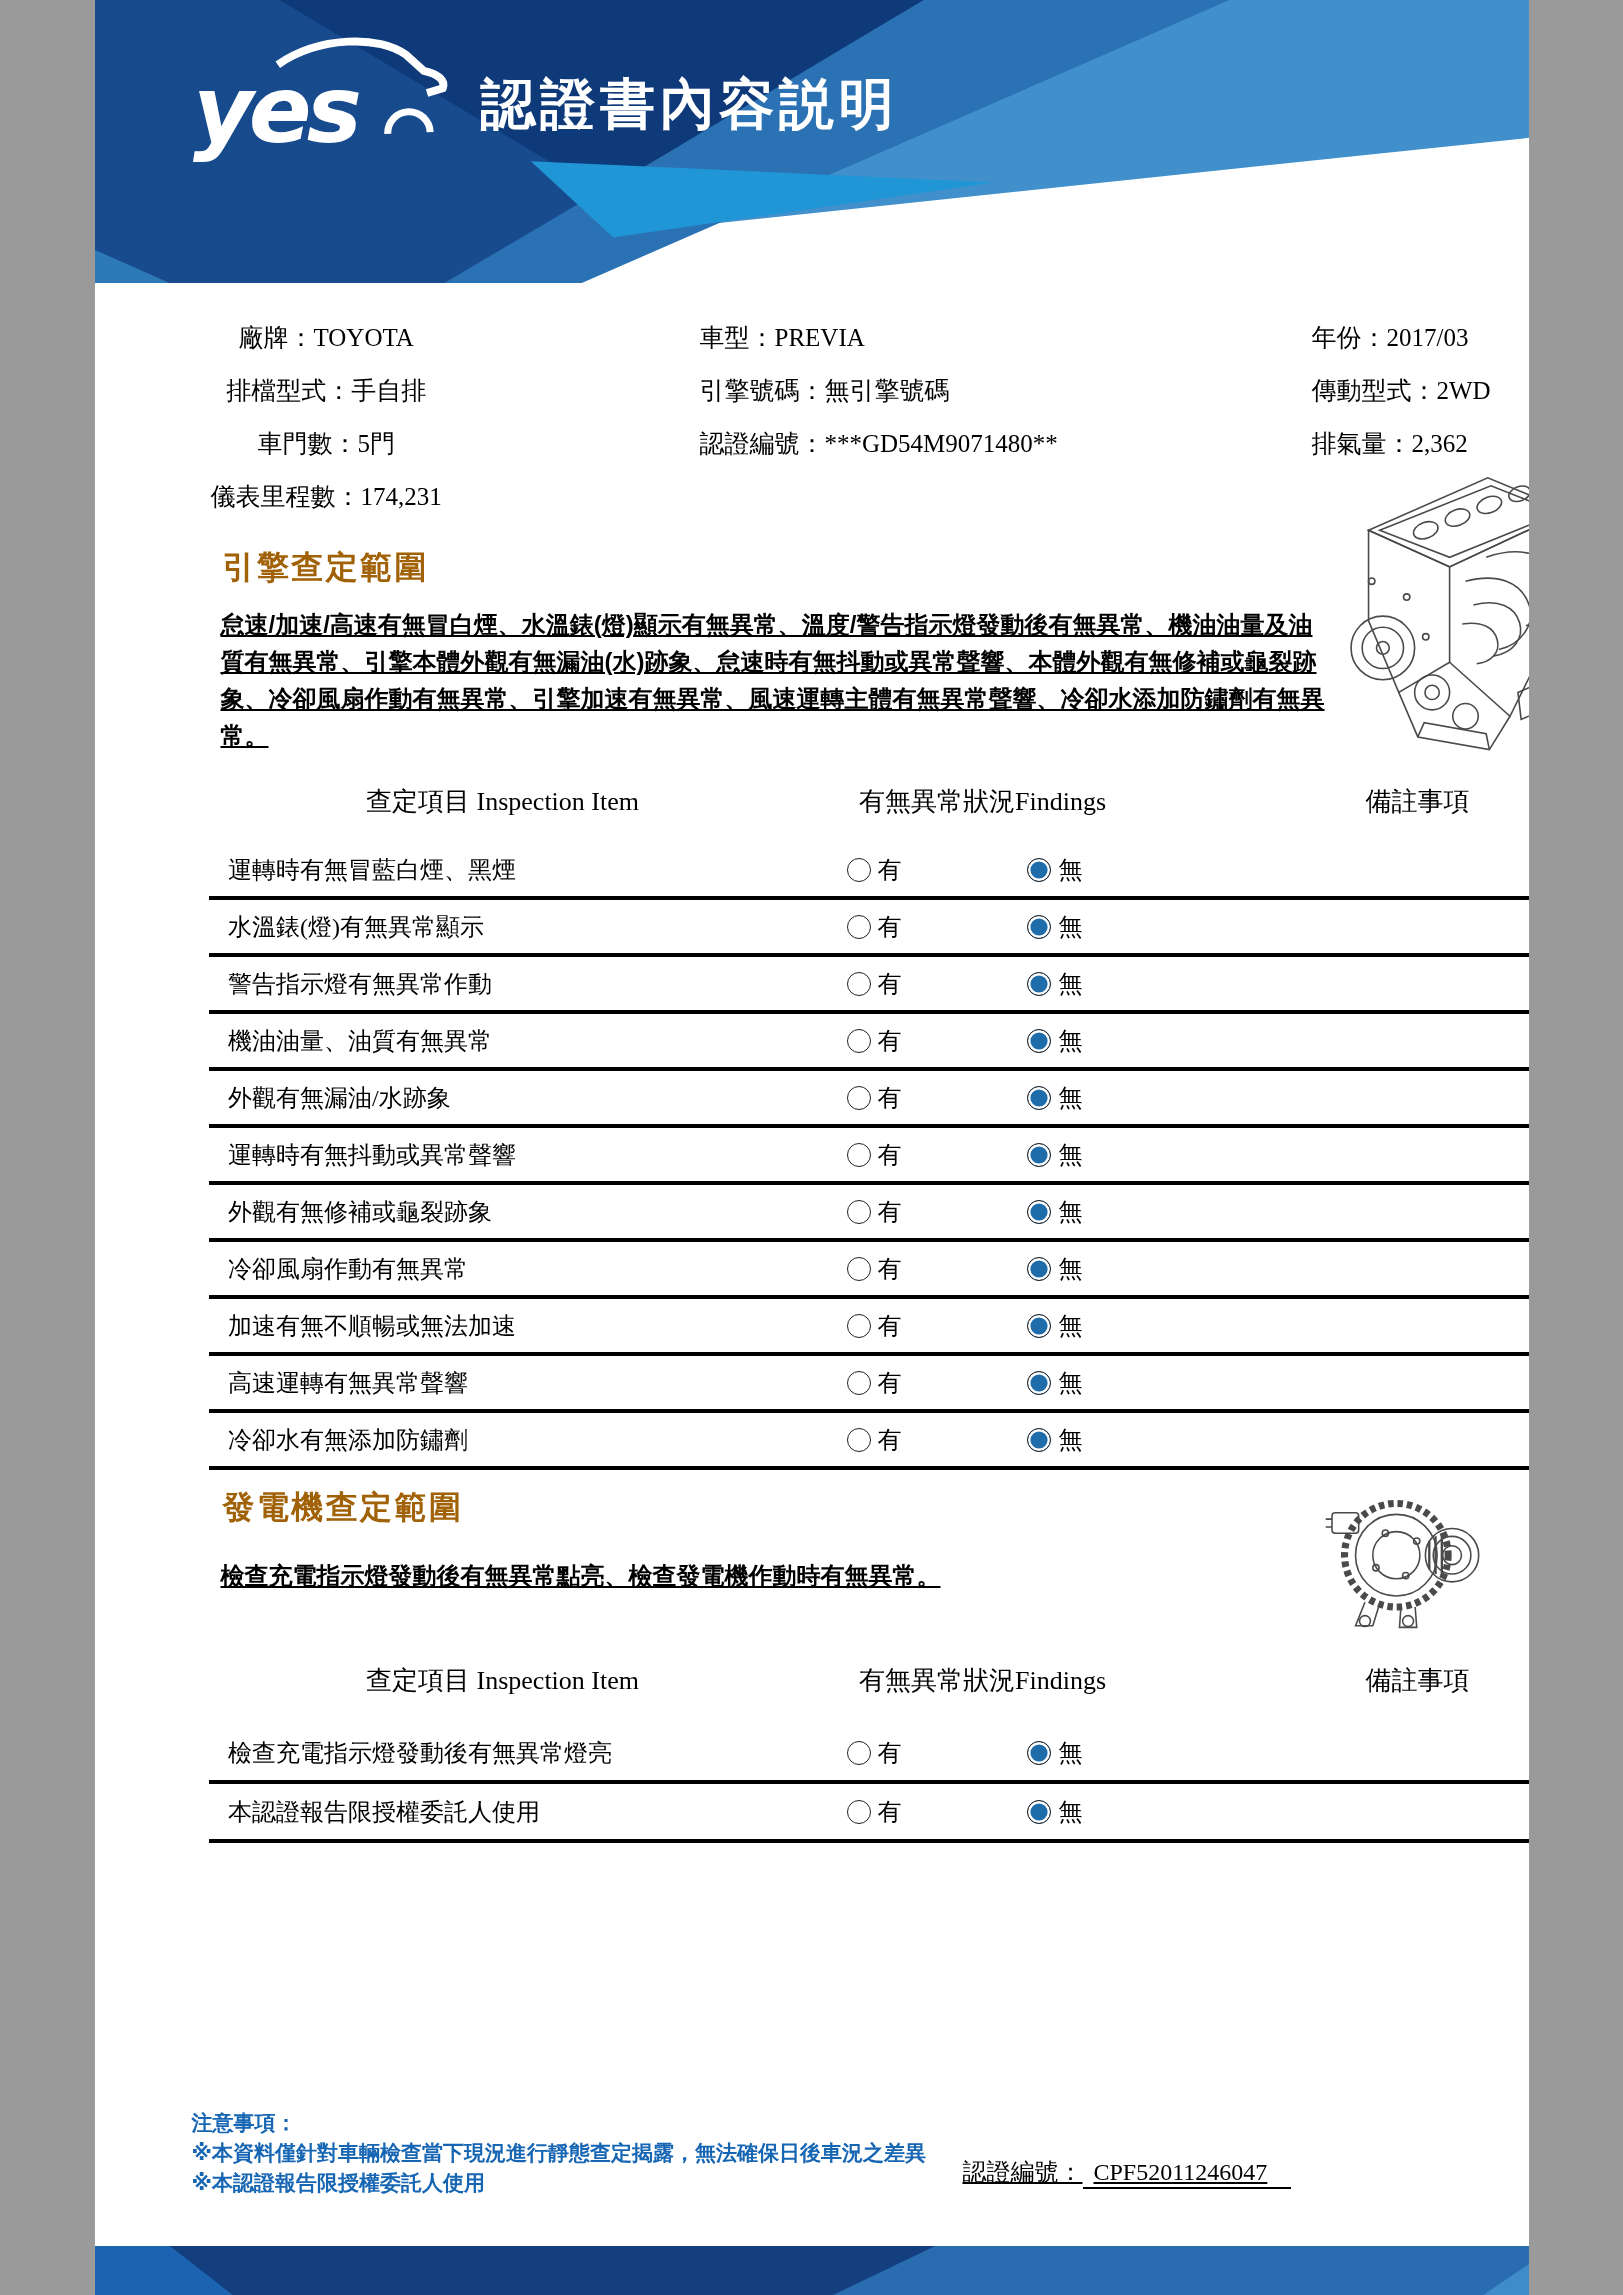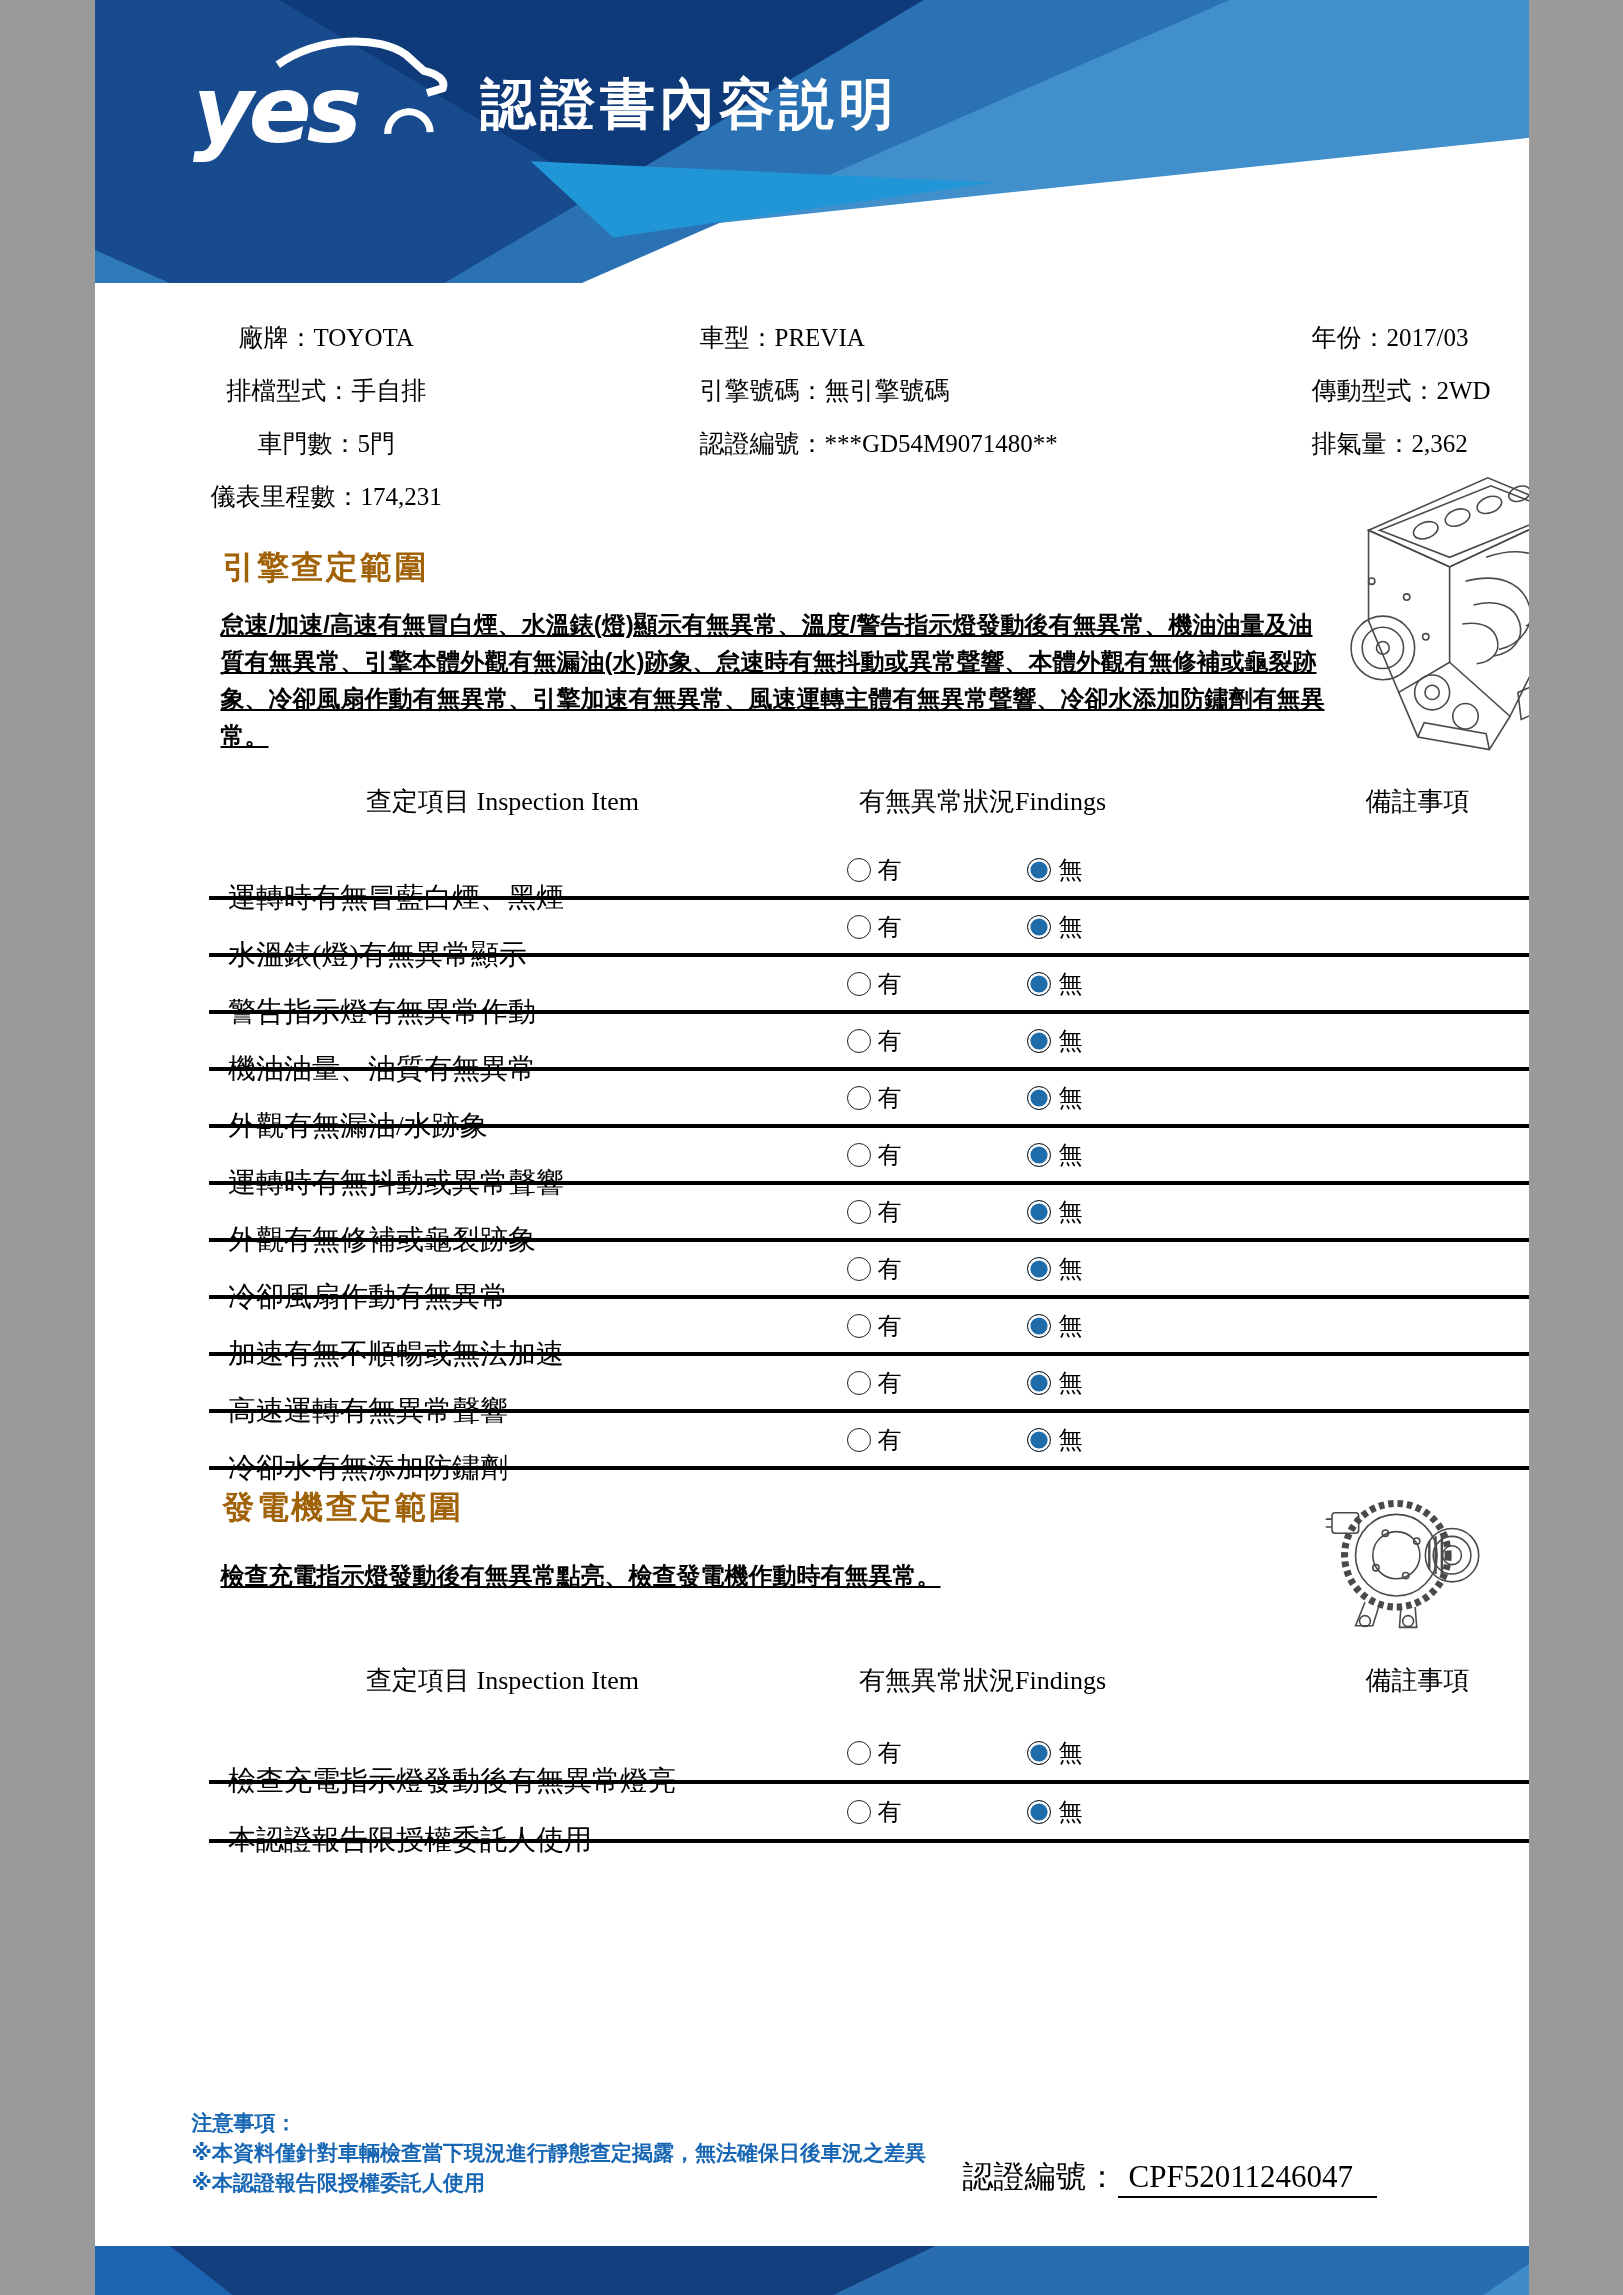--- a/index.html
+++ b/index.html
@@ -27,36 +27,36 @@
 
   
   .thead{position:absolute;left:114px;width:1421px;font-size:26px;}
   .thead span{position:absolute;transform:translateX(-50%);white-space:nowrap;}
   .th-item{left:294px;} .th-find{left:774px;} .th-rem{left:1209px;}
 
   .dtable{position:absolute;left:114px;width:1421px;}
   .trow{position:relative;height:53px;border-bottom:4.7px solid #000;}
   .trow.tall{height:55px;}
   .trow .item{position:absolute;left:19.6px;top:50%;transform:translateY(-50%);
-              font-size:28px;white-space:nowrap;margin-top:28px;}
+              font-size:24px;white-space:nowrap;}
   .radio{position:absolute;top:50%;transform:translateY(-50%);width:24px;height:24px;
          border:1.6px solid #222;border-radius:50%;background:#fff;box-sizing:border-box;}
   .radio.on{background:#1f6cab;box-shadow:inset 0 0 0 2.4px #fff;}
   .opt{position:absolute;top:50%;transform:translateY(-50%);font-size:24px;}
   .r-yes{left:638px;} .o-yes{left:669px;} .r-no{left:818px;} .o-no{left:850px;}
 
   
   .illus{position:absolute;}
   .illus svg{display:block;width:100%;height:100%;}
 
   
   .notes{position:absolute;left:97px;top:2108px;
          font-family:"Liberation Sans","DejaVu Sans",sans-serif;
          font-weight:700;font-size:21px;line-height:30px;color:#1766b3;white-space:nowrap;}
-  .cert{position:absolute;left:868px;top:2156px;font-size:31px;white-space:nowrap;}
+  .cert{position:absolute;left:868px;top:2156px;font-size:24px;white-space:nowrap;text-decoration:underline;}
   .cert .num{border-bottom:2.4px solid #000;padding:0 23.6px 2.4px 11px;}
   .pageno{position:absolute;left:1520px;top:2180px;font-size:30px;
           font-family:"Liberation Sans","DejaVu Sans",sans-serif;}
   .fbar{position:absolute;left:0;top:2246px;width:1623px;height:49px;}
   .fbar svg{display:block;width:100%;height:100%;}
 </style>
 </head>
 <body>
 
 <div class="page">

